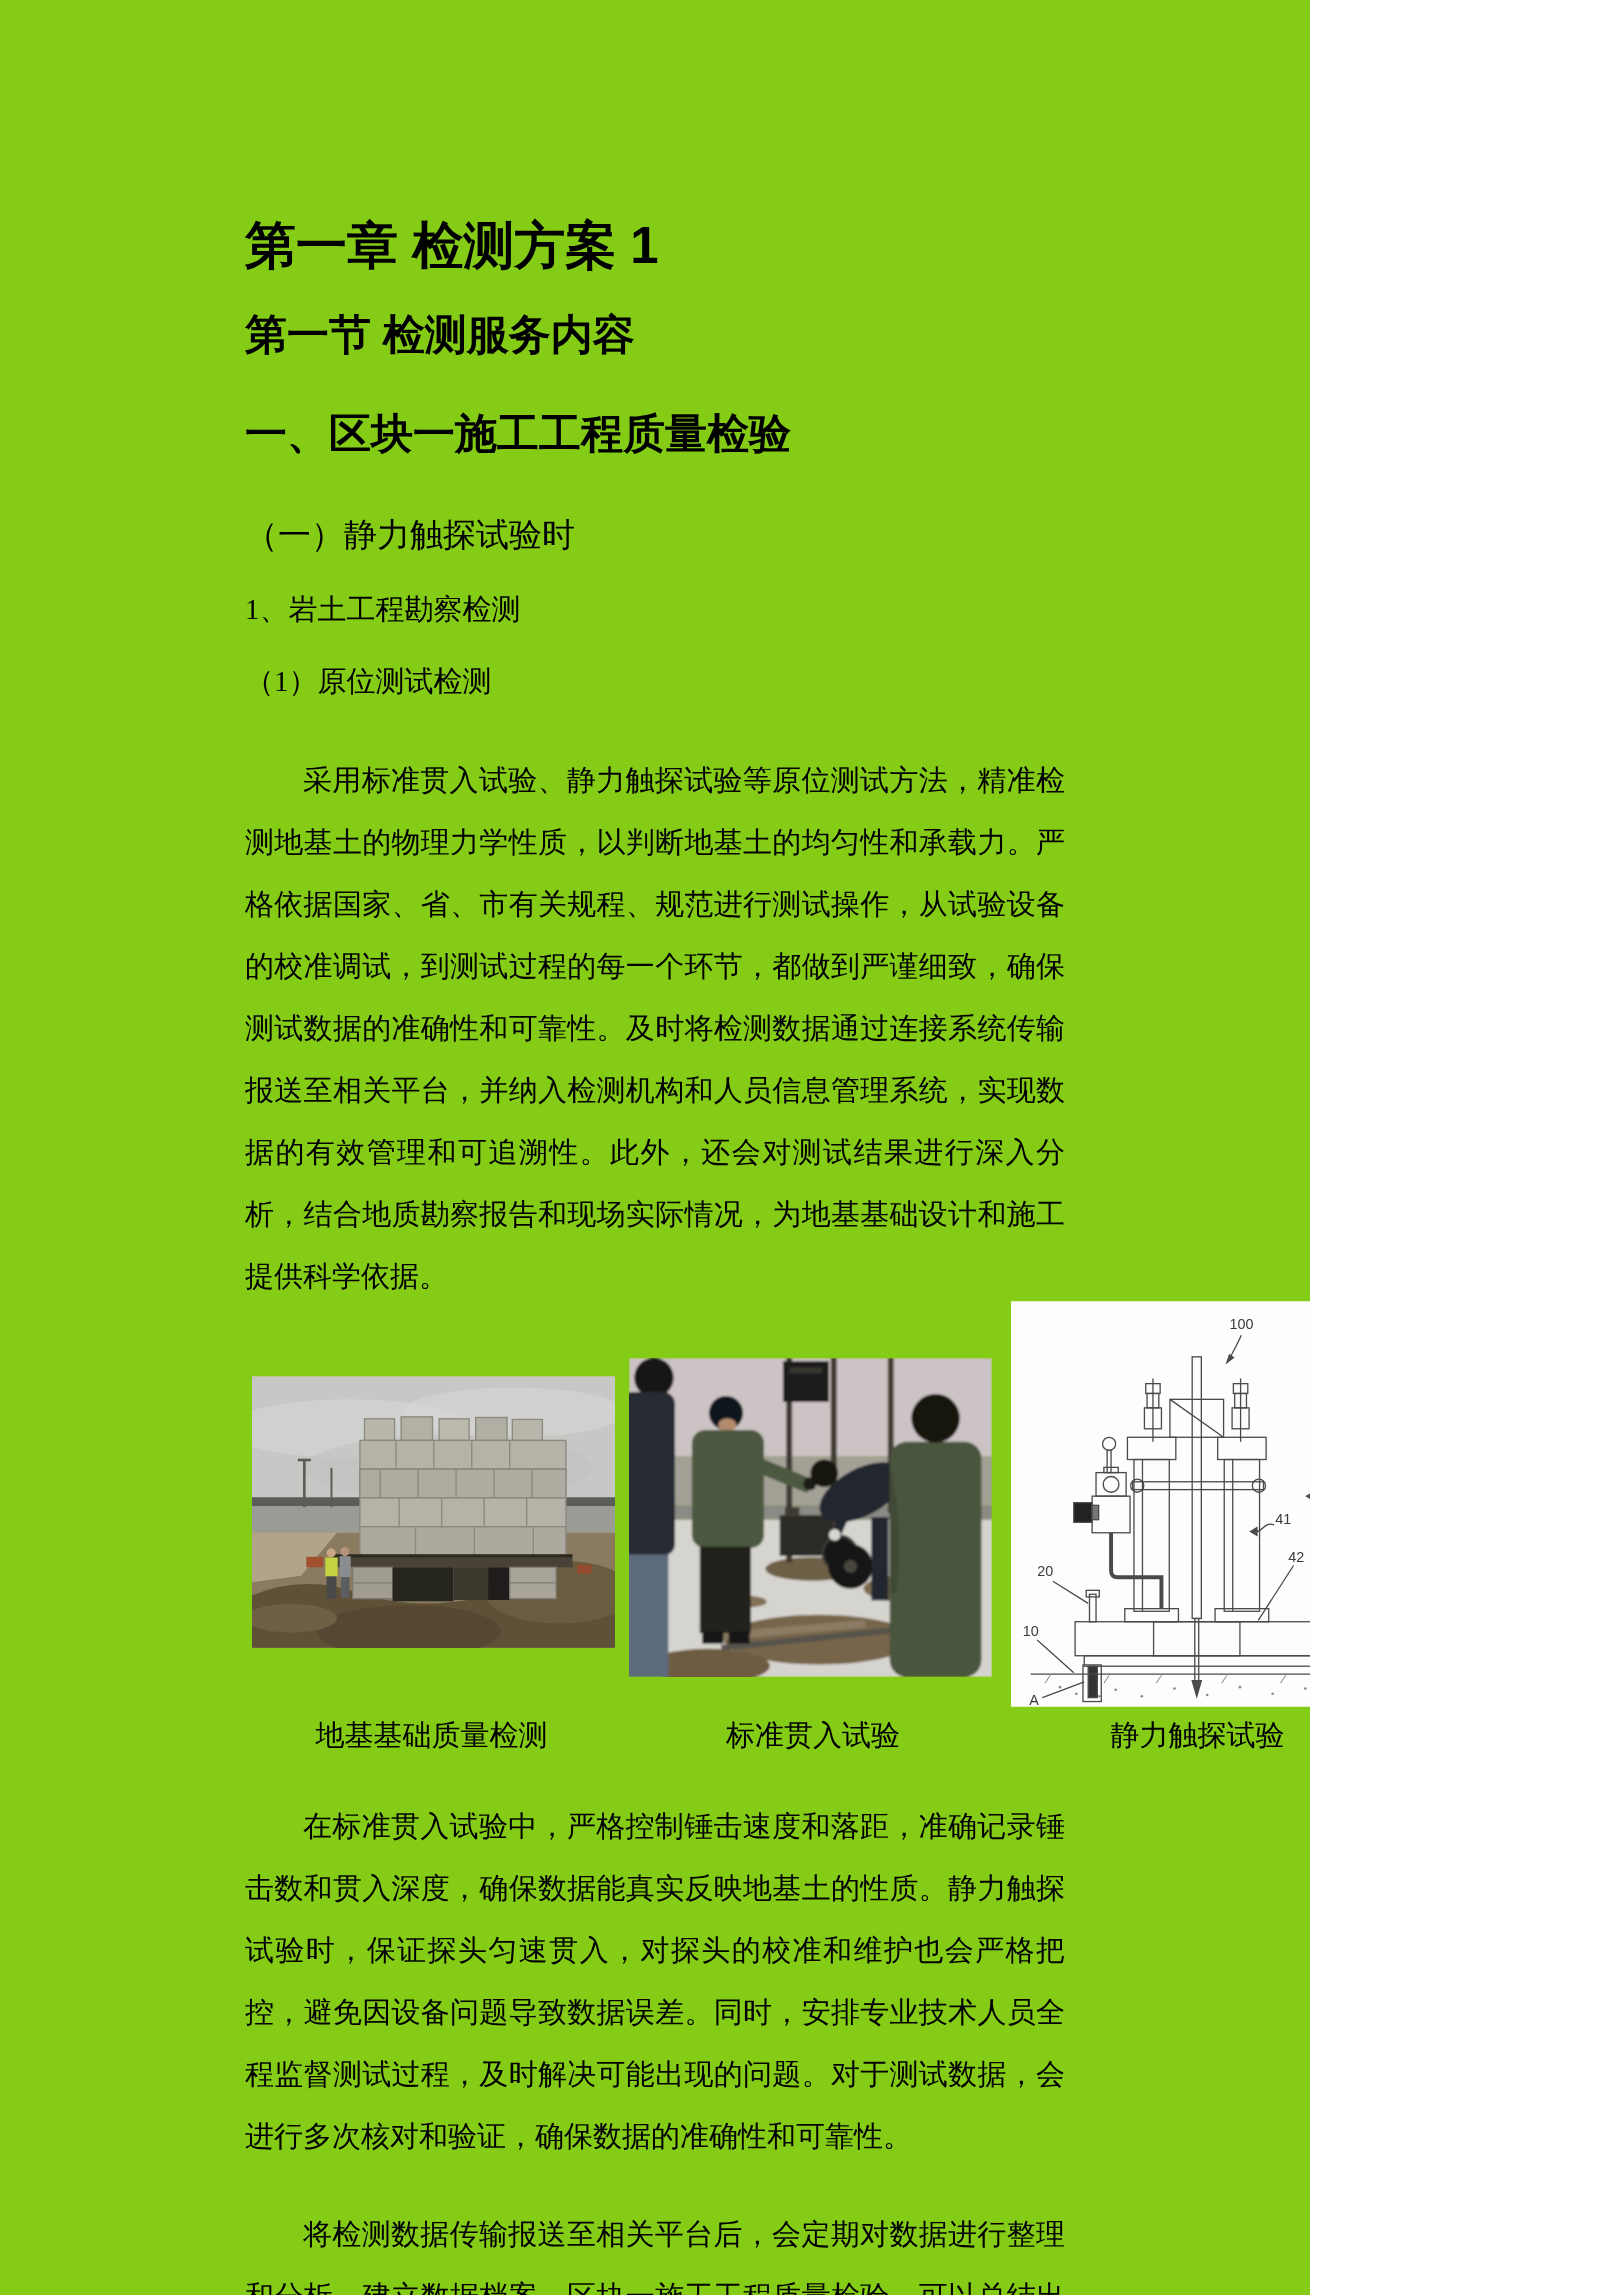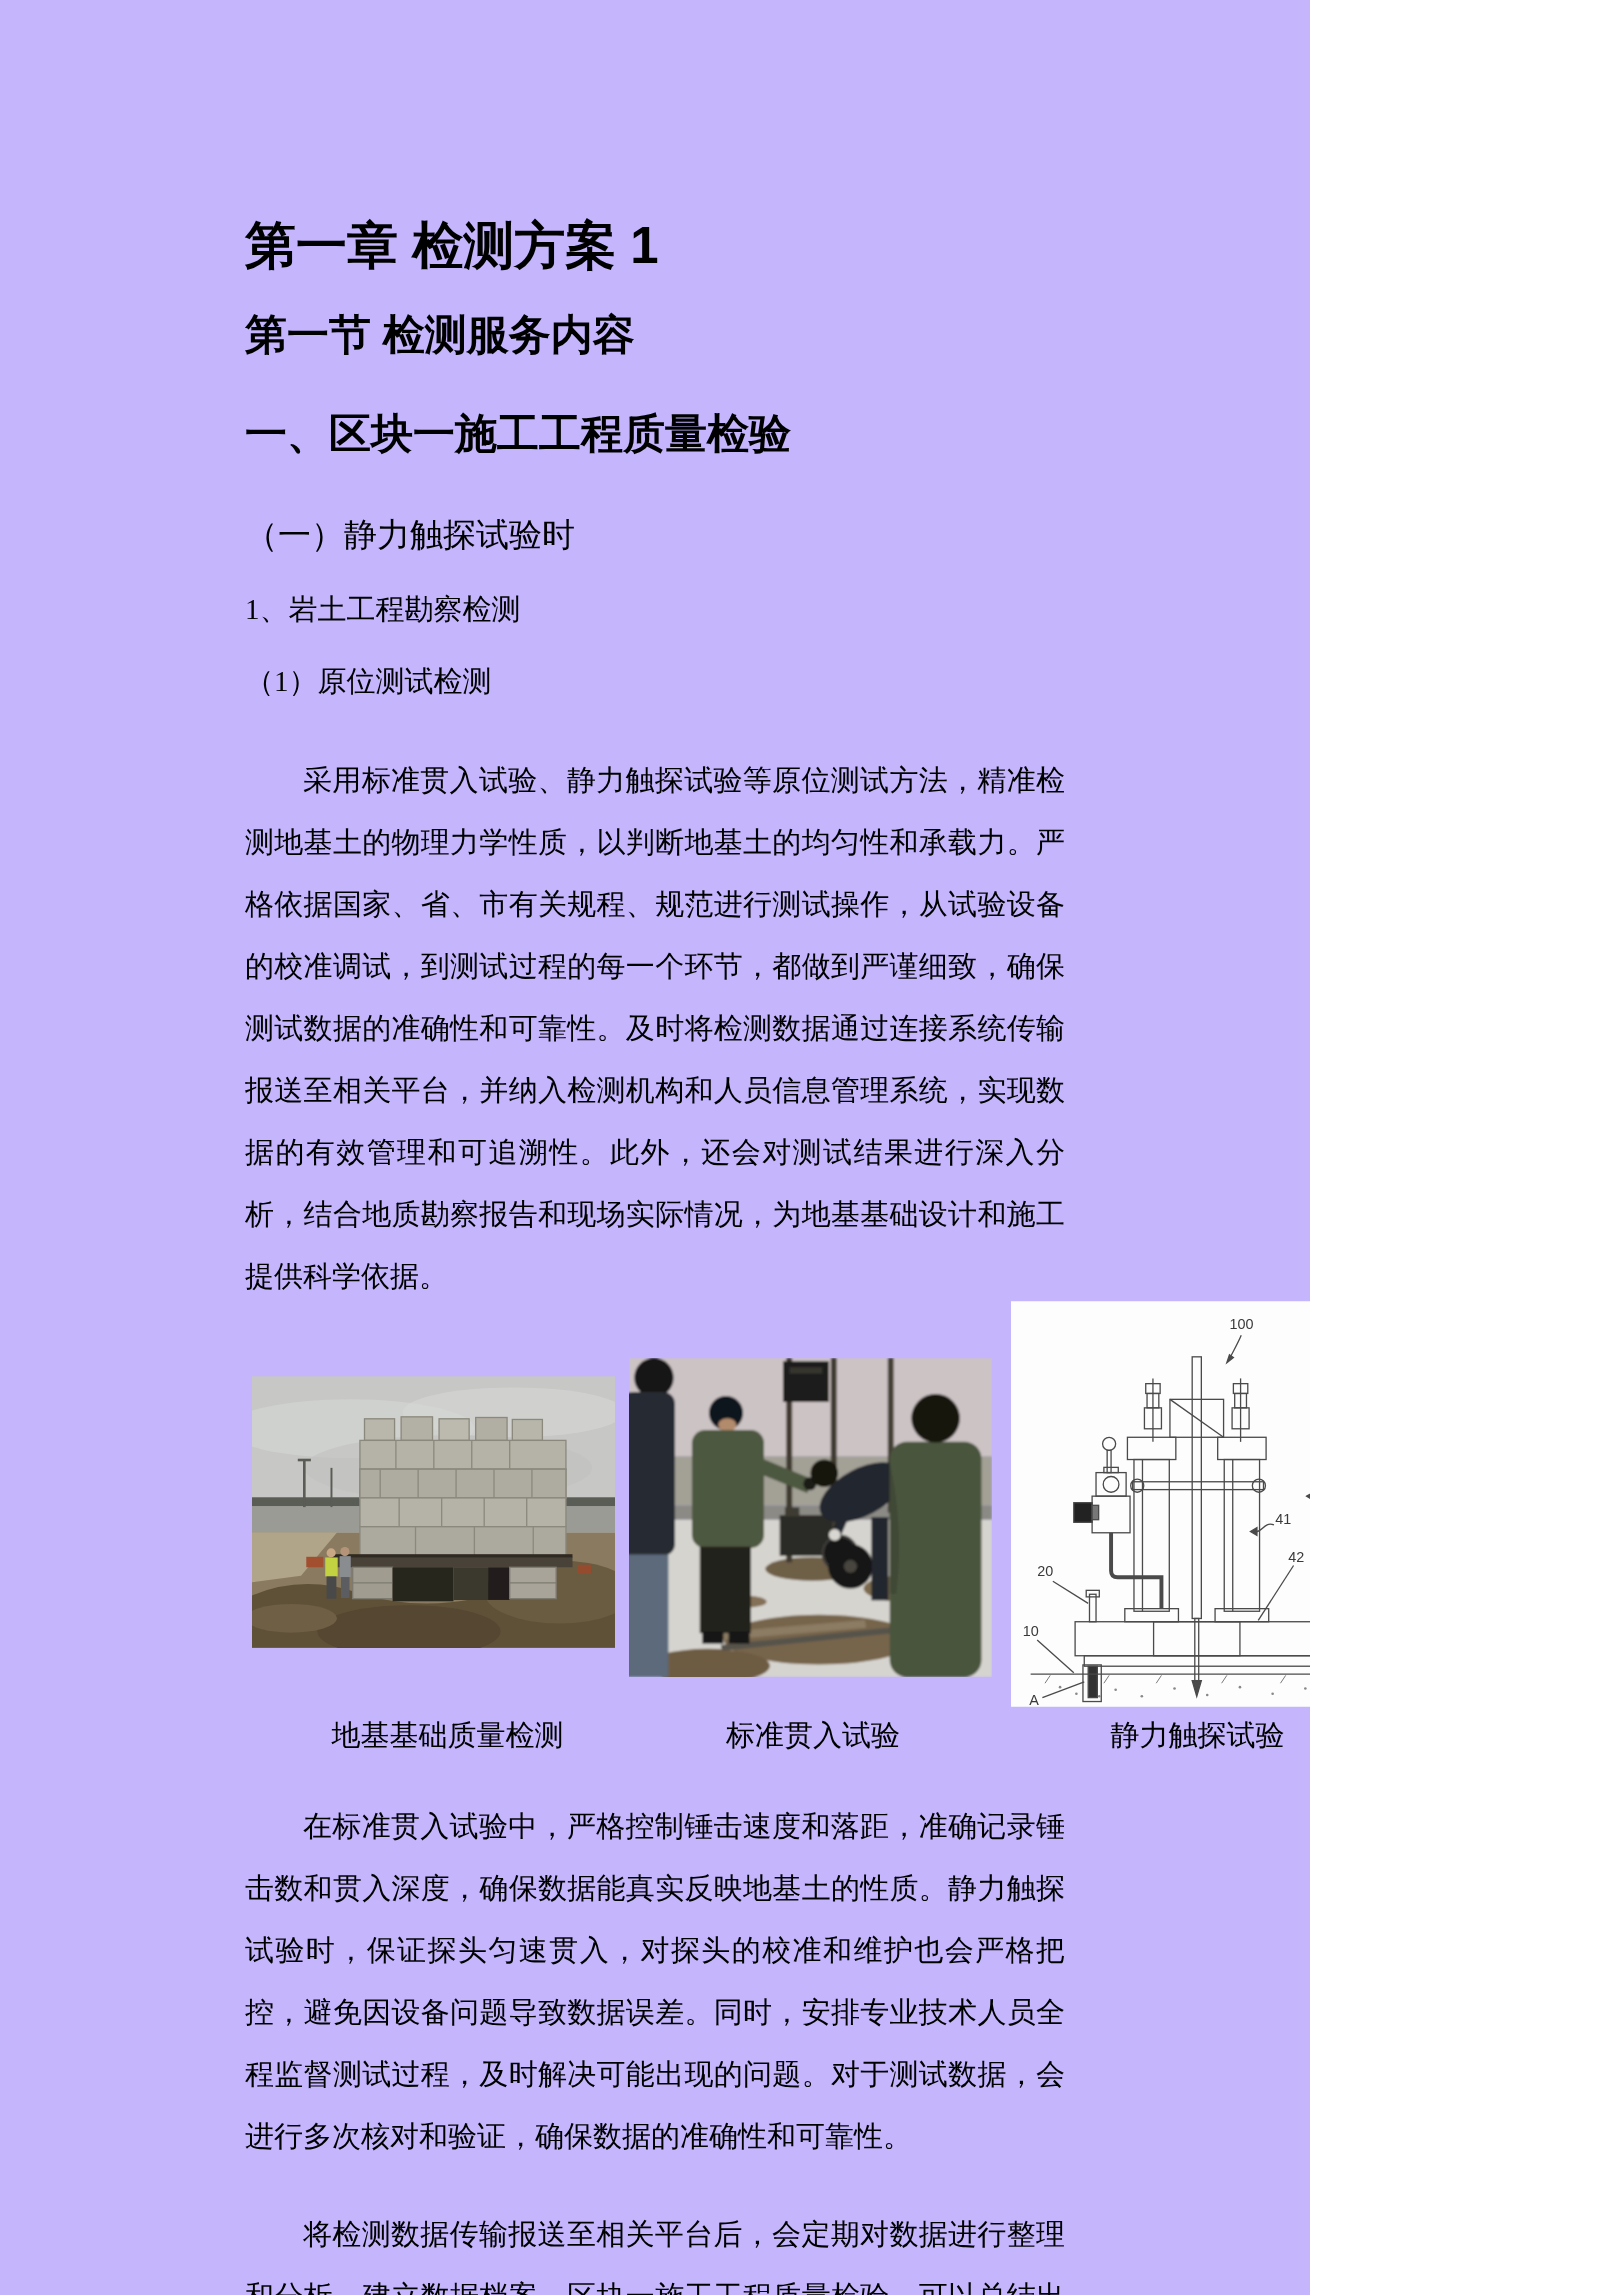--- a/index.html
+++ b/index.html
@@ -1,20 +1,20 @@
 <!DOCTYPE html>
 <html style="font-size:10.5px"><head>
 <meta charset="utf-8">
 <style>
   html, body { margin: 0; padding: 0; background: #ffffff; }
   .page {
     position: relative;
     width: 1310px;
     height: 2295px;
-    background: #c4b5fd;
+    background: #84cc16;
     overflow: hidden;
     box-sizing: border-box;
     padding: 193px 245px 0 245px;
     color: #000;
     font-family: "Liberation Serif", serif;
   }
   .h1 {
     font-family: "Liberation Sans", sans-serif;
     font-weight: 700;
     font-size: 51px;
@@ -62,21 +62,21 @@
   .fig-photo2 { left: 384px;  top: 51px;  width: 363px; height: 319px; }
   .fig-diagram{ left: 766px; top: -6.5px; width: 520px; height: 406px; }
   .caption {
     position: absolute;
     top: 412px;
     font-size: 29px;
     line-height: 33px;
     text-align: center;
     white-space: nowrap;
   }
-  .caption.c1 { left: 16px;      width: 373px; }
+  .caption.c1 { left: 0;      width: 373px; }
   .caption.c2 { left: 383px;  width: 370px; }
   .caption.c3 { left: 766px; width: 373px; }
   .diag-label {
     font-family: "Liberation Sans", sans-serif;
     font-size: 22px;
     fill: #3a3a3a;
   }
 </style>
 </head>
 <body>

